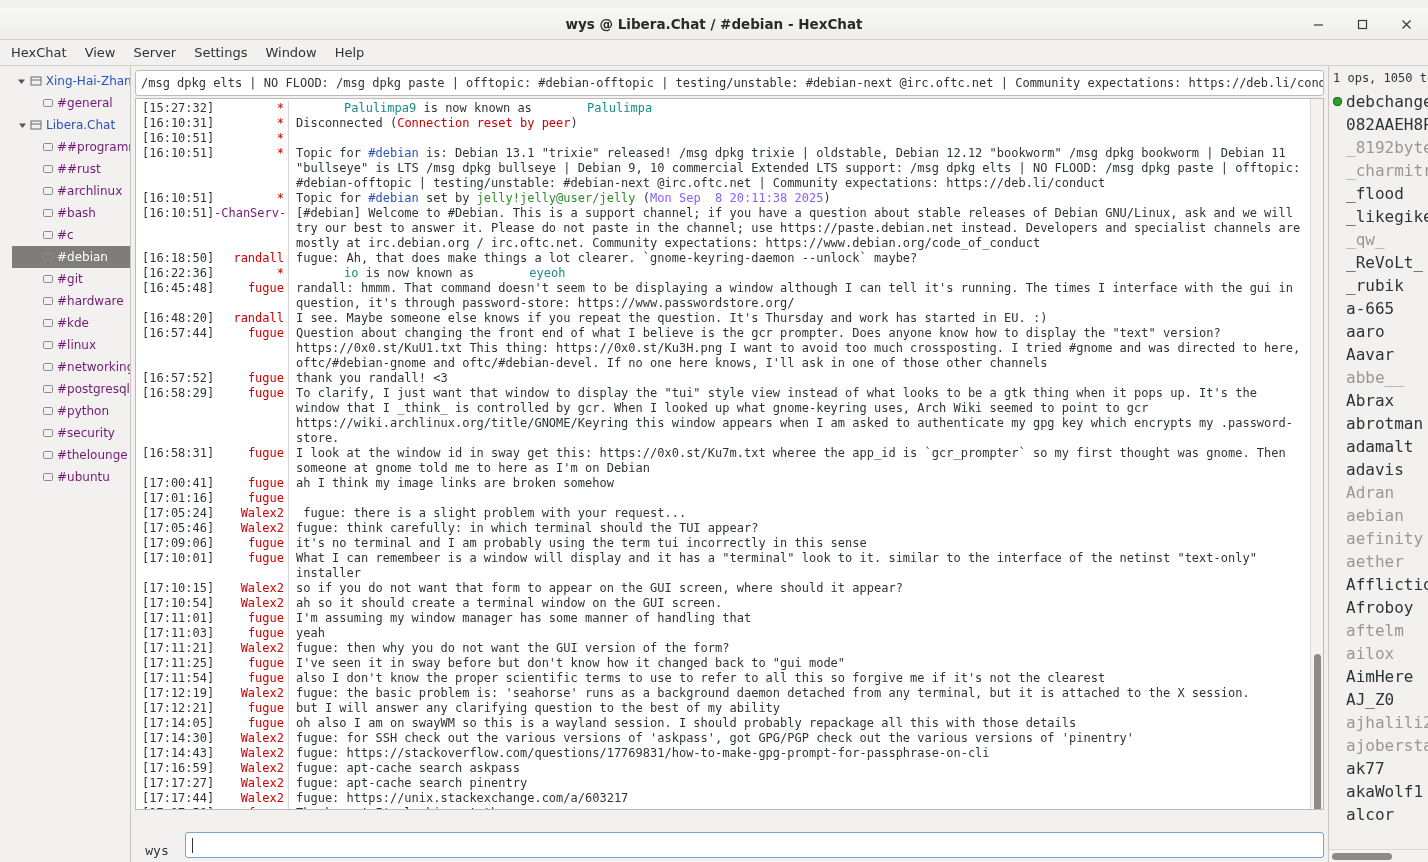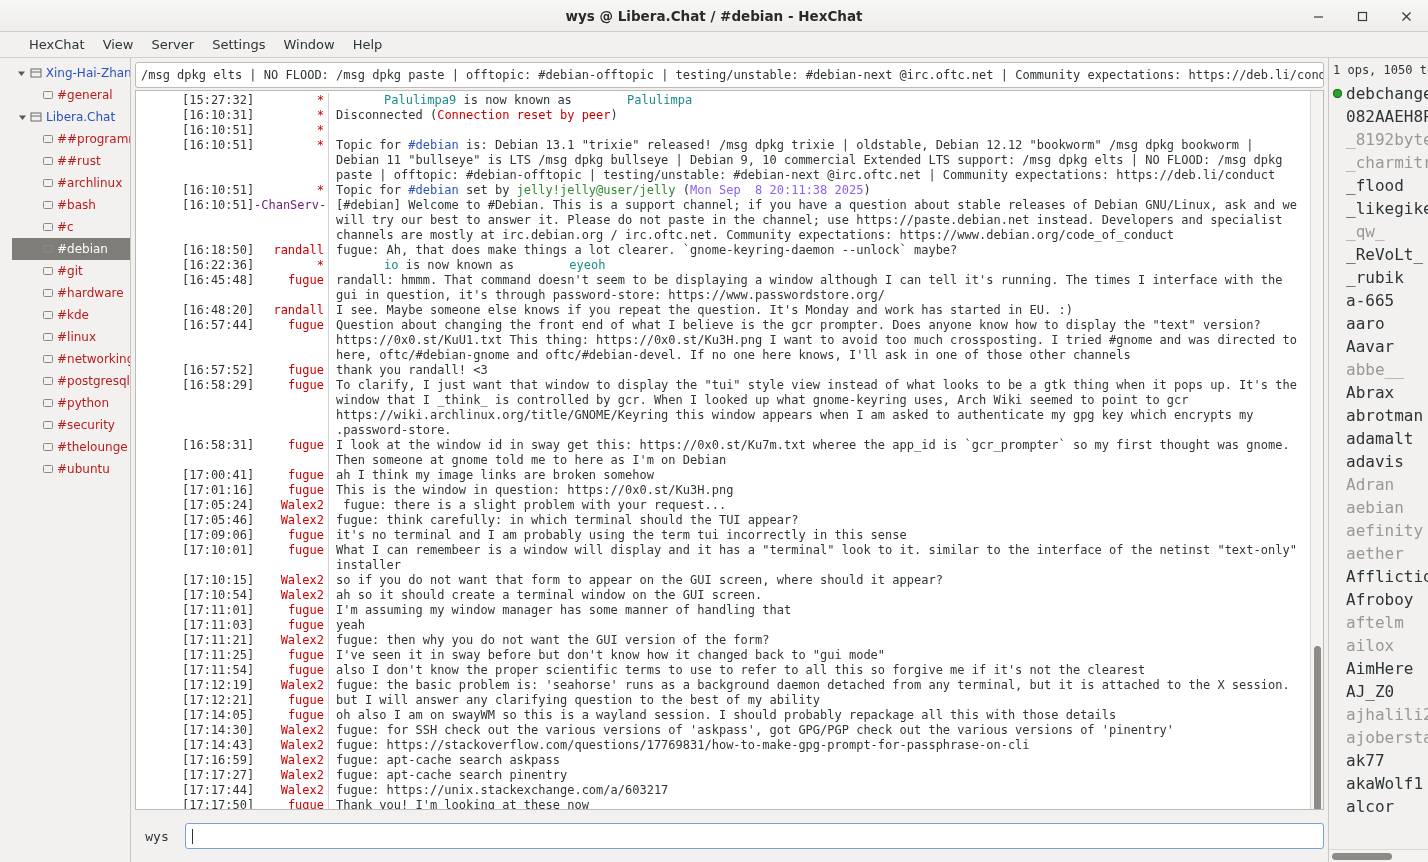--- a/index.html
+++ b/index.html
@@ -14,20 +14,21 @@
   }
   #app { width: 1428px; height: 862px; display: flex; flex-direction: column; }
 
   
   .titlebar {
     height: 32px; min-height: 32px;
     background: linear-gradient(#f7f7f6,#eeedec);
     border-bottom: 1px solid #cfcdc9;
     display: flex; align-items: center;
     position: relative;
+    margin-top: 8px;
   }
   .titlebar .title {
     flex: 1; text-align: center;
     font-size: 13.5px; font-weight: bold;
     color: #2a2a2a;
     font-family: "DejaVu Sans", sans-serif;
   }
   .winbtns { display: flex; align-items: center; gap: 0; position: absolute; right: 0; top: 0; height: 32px; }
   .winbtn {
     width: 44px; height: 32px;
@@ -35,21 +36,21 @@
     color: #3b3b3b;
   }
   .winbtn svg { display: block; }
 
   
   .menubar {
     height: 26px; min-height: 26px;
     background: #f2f1f0;
     border-bottom: 1px solid #d2d0cc;
     display: flex; align-items: center;
-    padding-left: 20px;
+    padding-left: 2px;
   }
   .menuitem {
     padding: 3px 9px;
     font-size: 13px;
     color: #2e3436;
     font-family: "DejaVu Sans", sans-serif;
   }
 
   
   .body { flex: 1; display: flex; min-height: 0; background: #f2f1f0; }
@@ -74,21 +75,21 @@
   .tree-row .expander {
     width: 12px; height: 12px; margin-right: 2px;
     display: flex; align-items: center; justify-content: center;
     color: #555;
   }
   .tree-row .expander svg { display: block; }
   .tree-row .srv-icon { margin-right: 4px; display: flex; align-items: center; }
   .tree-row .chan-icon { margin-right: 3px; display: flex; align-items: center; color: #777; }
   .tree-row .label { overflow: hidden; text-overflow: clip; }
   .tree-row.channel { padding-left: 30px; }
-  .tree-row.channel .label { color: #b91c1c; }
+  .tree-row.channel .label { color: #701a75; }
   .tree-row.channel.selected .label { color: #fff; }
 
   
   .center { flex: 1; display: flex; flex-direction: column; min-width: 0; }
 
   .topicbar {
     margin: 4px 4px 2px 4px;
     height: 26px; min-height: 26px;
     background: #ffffff;
     border: 1px solid #bdbbb6;
@@ -103,21 +104,20 @@
   }
 
   .chatwrap {
     flex: 1; min-height: 0;
     margin: 0 4px;
     background: #ffffff;
     border: 1px solid #bdbbb6;
     display: flex;
     position: relative;
     overflow: hidden;
-    padding-left: 40px;
   }
   .chat {
     flex: 1; min-width: 0;
     overflow: hidden;
     font-family: "DejaVu Sans Mono", monospace;
     font-size: 12px;
     line-height: 15px;
     padding: 2px 0 0 0;
   }
   .line { display: flex; align-items: flex-start; }
@@ -155,21 +155,21 @@
     position: relative;
   }
   .vscroll .thumb {
     position: absolute; left: 3px; width: 7px;
     background: #8d8b86; border-radius: 4px;
   }
 
   
   .inputrow {
     height: 52px; min-height: 34px;
-    display: flex; align-items: center;
+    display: flex; align-items: flex-end;
     padding: 4px;
     gap: 6px;
   }
   .nicklabel {
     width: 44px; min-width: 44px;
     text-align: center;
     font-family: "DejaVu Sans Mono", monospace;
     font-size: 13px;
     color: #2e3436;
   }
@@ -495,21 +495,21 @@
             <div class="line">
               <span class="ts">[16:45:48]</span>
               <span class="nick red">fugue</span>
               <span class="sep"></span>
               <span class="msg"><span>randall: hmmm. That command doesn't seem to be displaying a window although I can tell it's running. The times I interface with the gui in question, it's through password-store: https://www.passwordstore.org/</span></span>
             </div>
             <div class="line">
               <span class="ts">[16:48:20]</span>
               <span class="nick red">randall</span>
               <span class="sep"></span>
-              <span class="msg"><span>I see. Maybe someone else knows if you repeat the question. It's Monday and work has started in EU. :)</span></span>
+              <span class="msg"><span>I see. Maybe someone else knows if you repeat the question. It's Thursday and work has started in EU. :)</span></span>
             </div>
             <div class="line">
               <span class="ts">[16:57:44]</span>
               <span class="nick red">fugue</span>
               <span class="sep"></span>
               <span class="msg"><span>Question about changing the front end of what I believe is the gcr prompter. Does anyone know how to display the "text" version? https://0x0.st/KuU1.txt This thing: https://0x0.st/Ku3H.png I want to avoid too much crossposting. I tried #gnome and was directed to here, oftc/#debian-gnome and oftc/#debian-devel. If no one here knows, I'll ask in one of those other channels</span></span>
             </div>
             <div class="line">
               <span class="ts">[16:57:52]</span>
               <span class="nick red">fugue</span>
@@ -531,21 +531,20 @@
             <div class="line">
               <span class="ts">[17:00:41]</span>
               <span class="nick red">fugue</span>
               <span class="sep"></span>
               <span class="msg"><span>ah I think my image links are broken somehow</span></span>
             </div>
             <div class="line">
               <span class="ts">[17:01:16]</span>
               <span class="nick red">fugue</span>
               <span class="sep"></span>
-              <span class="msg"><span>This is the window in question: https://0x0.st/Ku3H.png</span></span>
             </div>
             <div class="line">
               <span class="ts">[17:05:24]</span>
               <span class="nick red">Walex2</span>
               <span class="sep"></span>
               <span class="msg"><span> fugue: there is a slight problem with your request...</span></span>
             </div>
             <div class="line">
               <span class="ts">[17:05:46]</span>
               <span class="nick red">Walex2</span>

